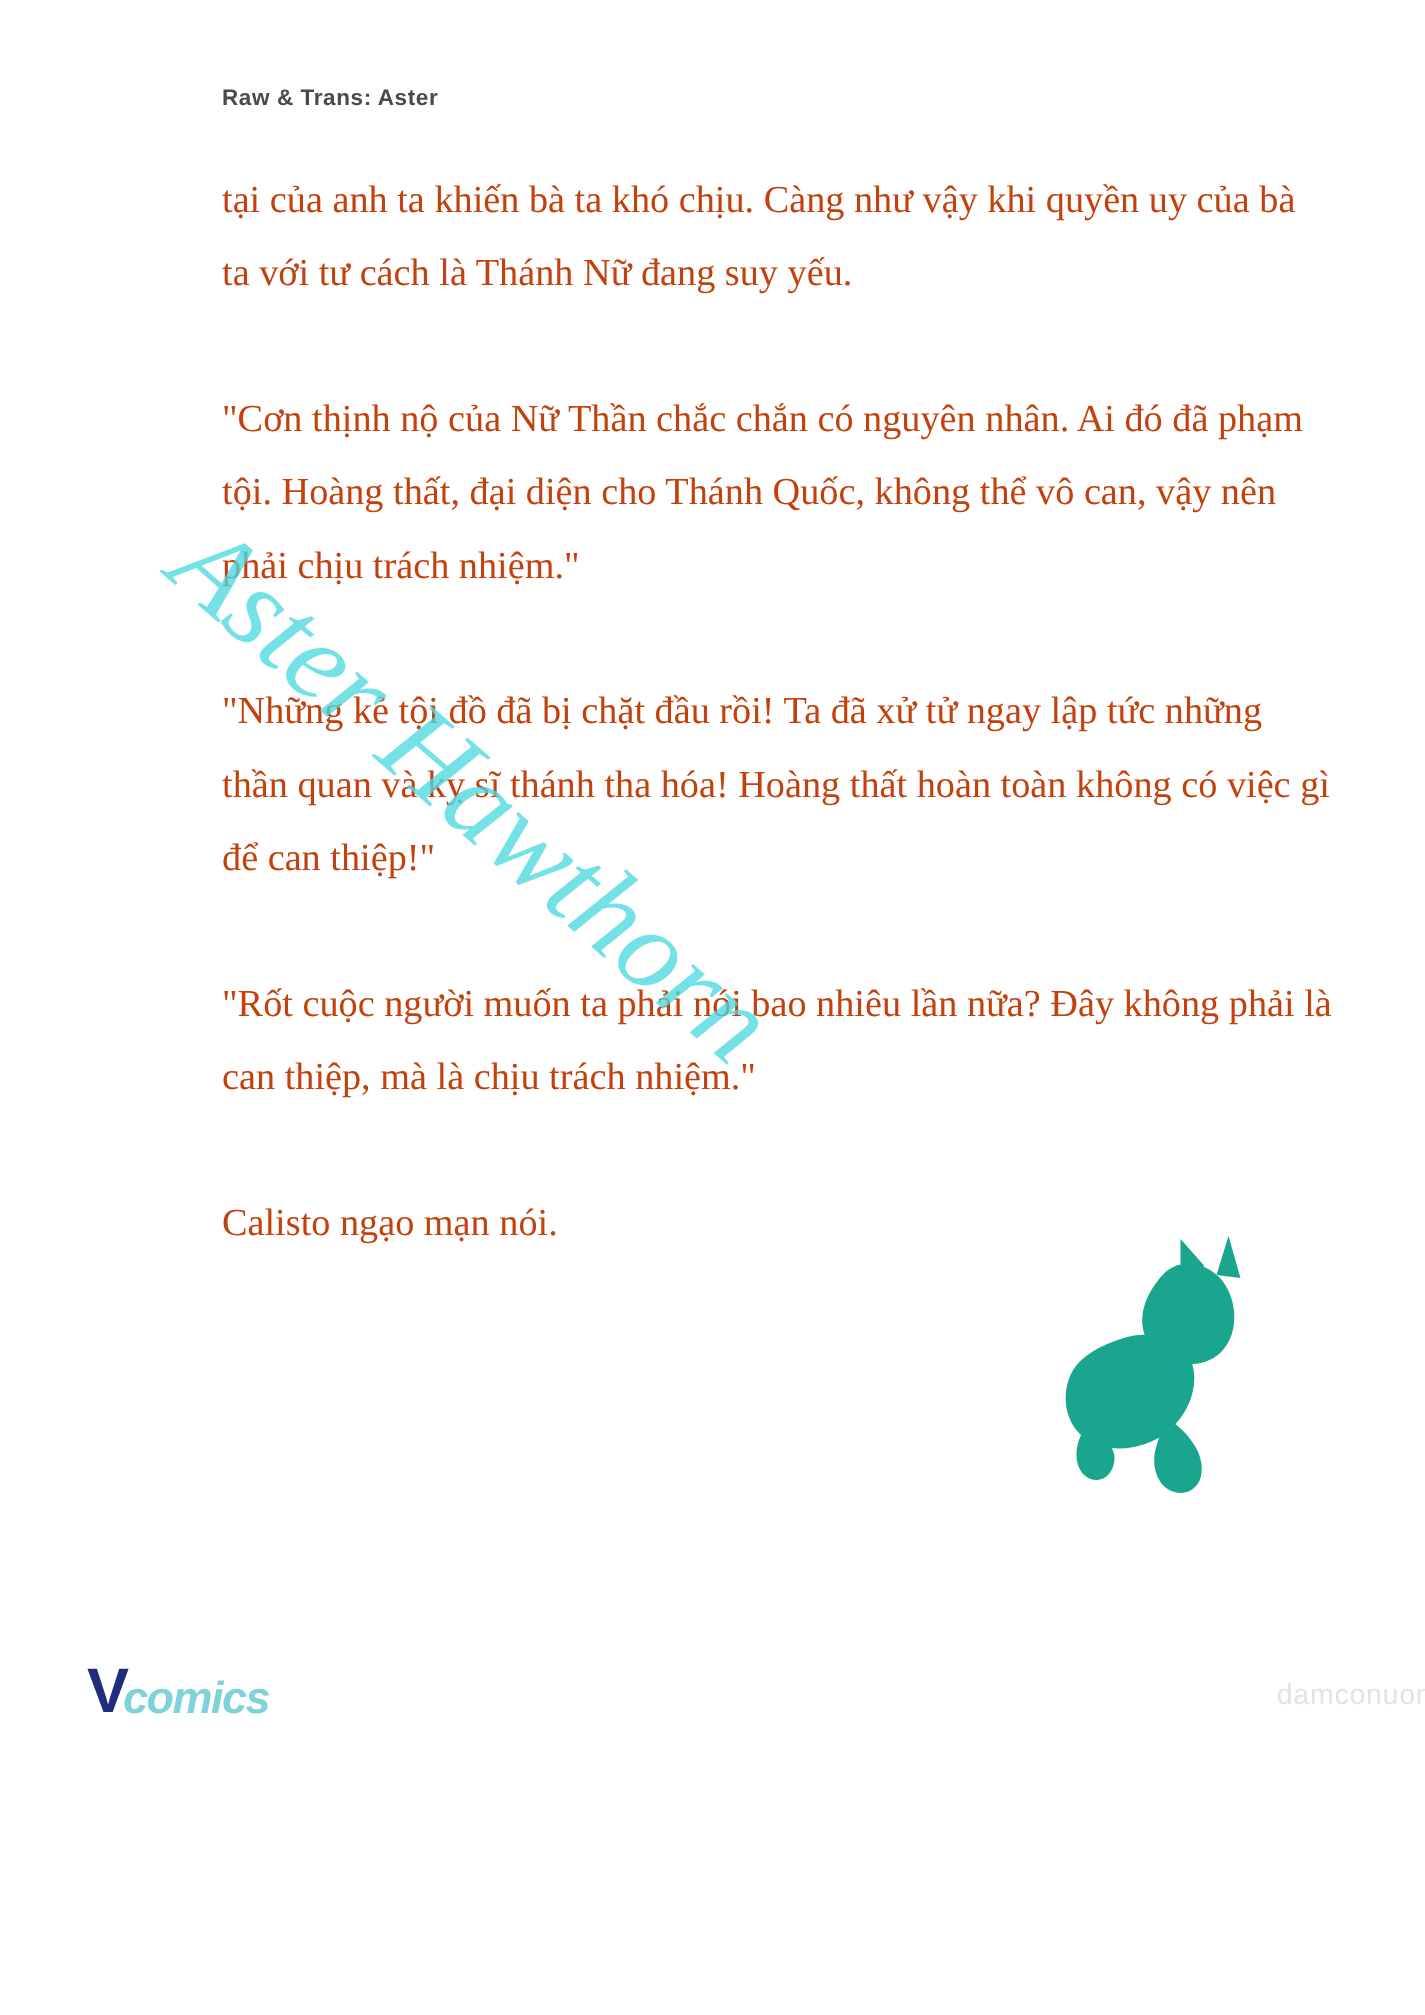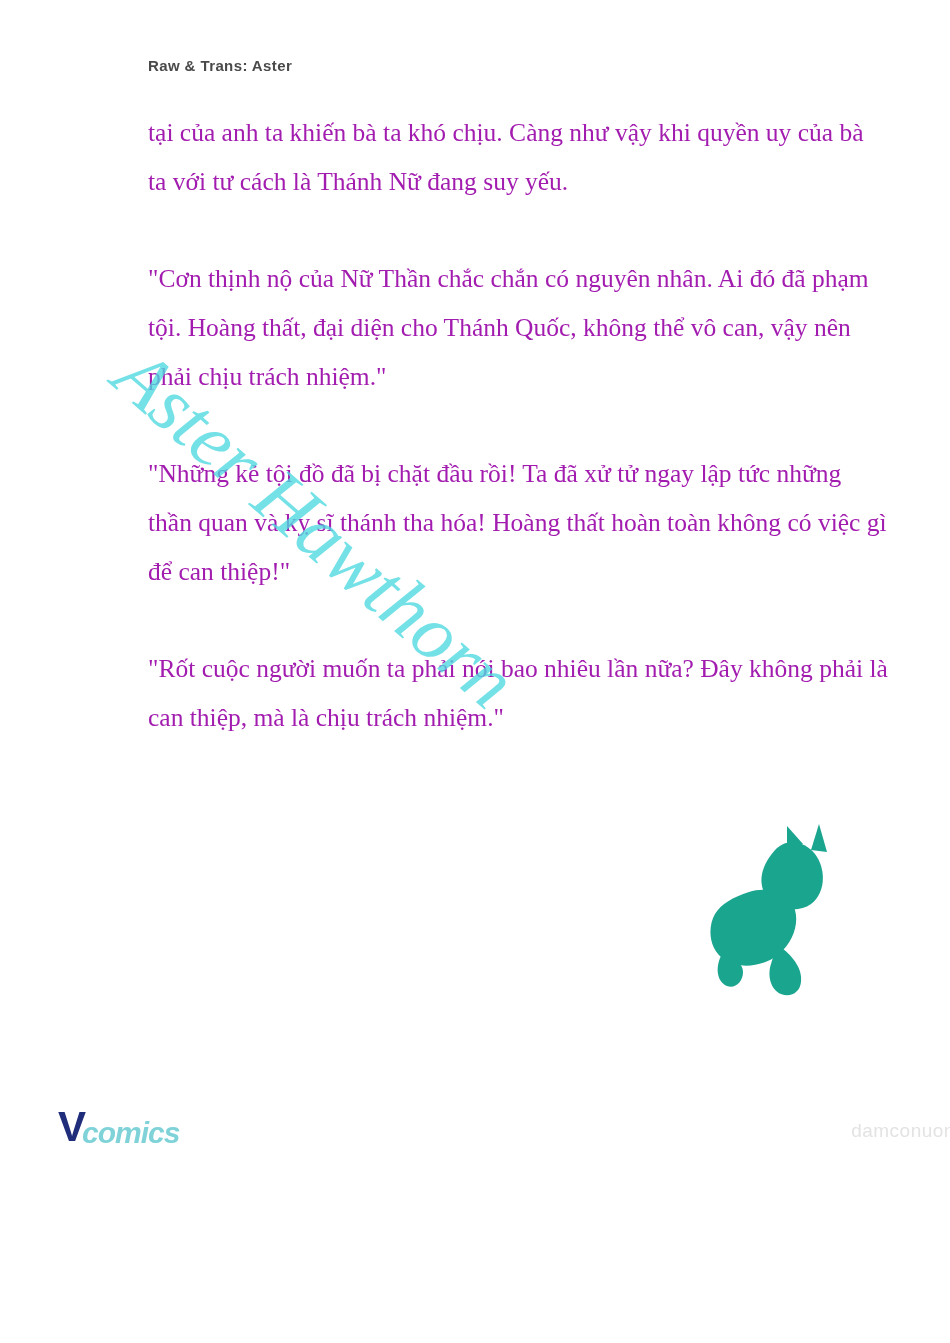--- a/index.html
+++ b/index.html
@@ -33,21 +33,21 @@
 
   
   .body-text {
     position: absolute;
     top: 108px;
     left: 112px;
     width: 740px;
     font-family: "Liberation Serif", serif;
     font-size: 25.5px;
     line-height: 49px;
-    color: #a21caf;
+    color: #c2410c;
   }
   .para {
     margin: 0 0 48px 0;
     white-space: pre-wrap;
   }
   .para:last-child { margin-bottom: 0; }
 
   
   .watermark {
     position: absolute;
@@ -139,20 +139,21 @@
 
 <div class="page">
 
   <div class="credit">Raw &amp; Trans: Aster</div>
 
   <div class="body-text">
     <p class="para">tại của anh ta khiến bà ta khó chịu. Càng như vậy khi quyền uy của bà ta với tư cách là Thánh Nữ đang suy yếu.</p>
     <p class="para">"Cơn thịnh nộ của Nữ Thần chắc chắn có nguyên nhân. Ai đó đã phạm tội. Hoàng thất, đại diện cho Thánh Quốc, không thể vô can, vậy nên phải chịu trách nhiệm."</p>
     <p class="para">"Những kẻ tội đồ đã bị chặt đầu rồi! Ta đã xử tử ngay lập tức những thần quan và kỵ sĩ thánh tha hóa! Hoàng thất hoàn toàn không có việc gì để can thiệp!"</p>
     <p class="para">"Rốt cuộc người muốn ta phải nói bao nhiêu lần nữa? Đây không phải là can thiệp, mà là chịu trách nhiệm."</p>
+    <p class="para">Calisto ngạo mạn nói.</p>
   </div>
 
   <div class="watermark">Aster Hawthorn</div>
 
   <svg class="cat-mark" viewBox="0 0 140 180">
     <g fill="#1aa58f">
       <path d="M96 8 L96 34 L112 26 Z"></path>
       <path d="M128 6 L120 32 L136 34 Z"></path>
       <path d="M86 30 C72 44 66 62 74 76 C84 92 106 96 120 86 C134 76 136 52 124 36 C114 24 98 20 86 30 Z"></path>
       <path d="M24 96 C16 110 18 132 34 142 C50 152 74 148 88 136 C102 124 108 106 104 92 C98 74 76 68 58 74 C42 79 30 86 24 96 Z"></path>

